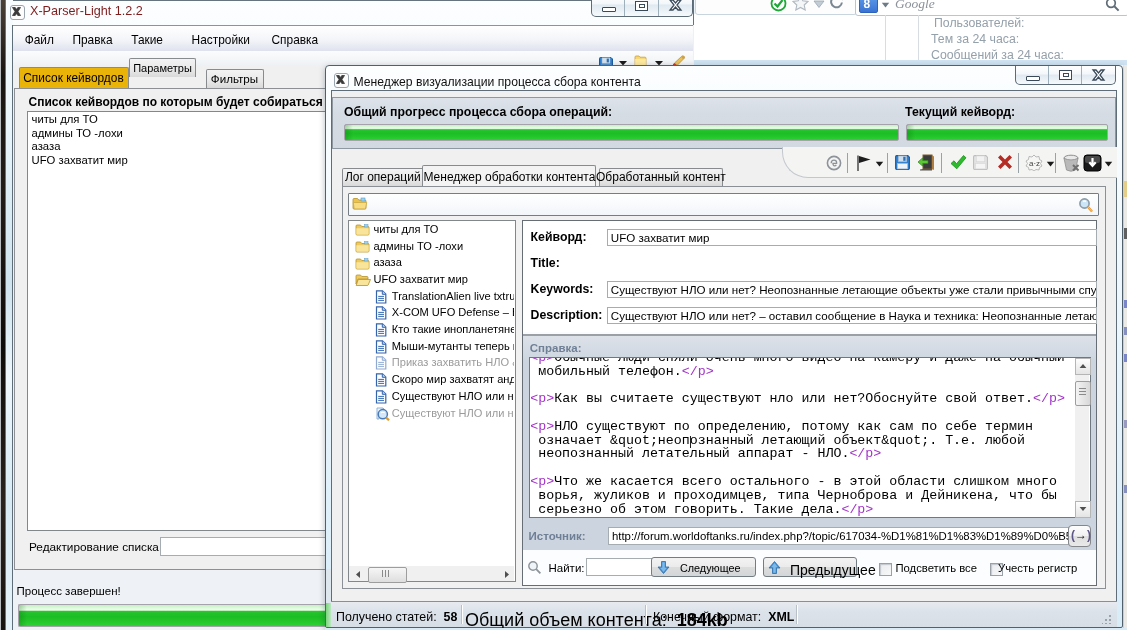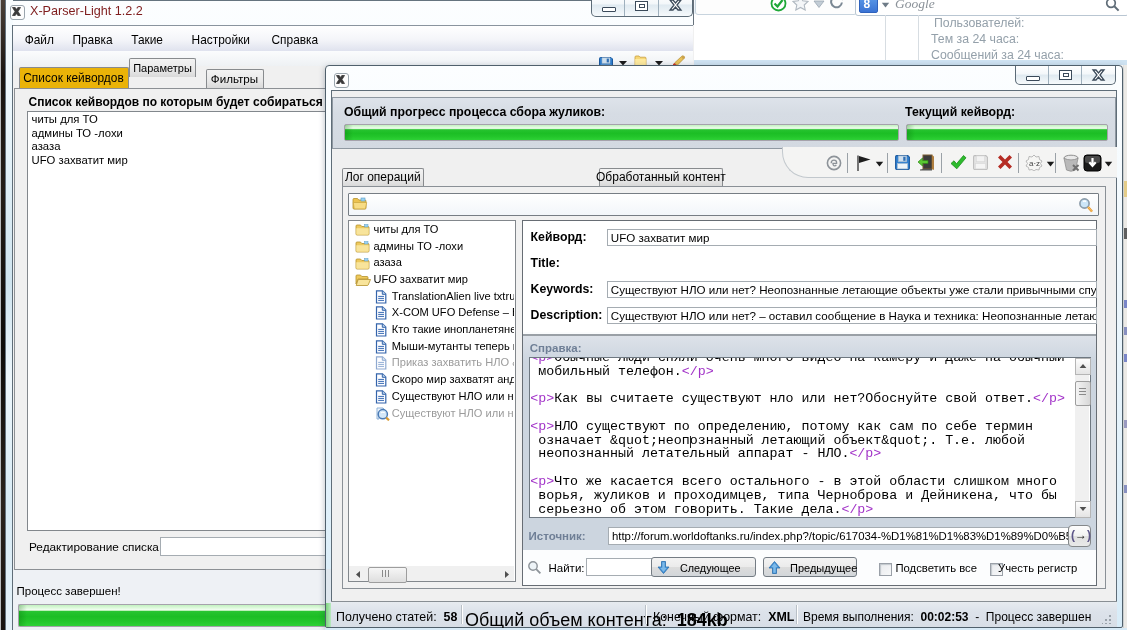--- a/index.html
+++ b/index.html
@@ -173,20 +173,21 @@
 </div>
 
 <div class="abs" id="win-mgr" style="left:325px;top:65px;width:798px;height:563px;">
   
   <div class="abs glass" style="left:0;top:0;width:796px;height:561px;border:1px solid #50606c;border-radius:4px 4px 2px 2px;box-shadow:0 2px 6px rgba(40,60,80,.35);"></div>
   
   <div class="abs" style="left:8.5px;top:7.5px;width:13px;height:13px;background:#fdfdfd;border:1px solid #9aa5ad;border-radius:3px;"></div>
   <svg class="abs" style="left:9.5px;top:8.5px" width="11" height="11" viewBox="0 0 11 11">
       <path d="M1.5 1.5 L4.2 1.5 L5.5 3.6 L6.8 1.5 L9.5 1.5 L7 5.5 L9.5 9.5 L6.8 9.5 L5.5 7.4 L4.2 9.5 L1.5 9.5 L4 5.5 Z" fill="#3a3a3a" stroke="#3a3a3a" stroke-width="0.8"></path>
     </svg>
+  <div class="txt" style="left:28.5px;top:9.5px;font-size:12.2px;color:#111;">Менеджер визуализации процесса сбора контента</div>
   
   <div class="abs capbtns" style="left:690px;top:1px;width:99px;height:18px;">
     <div class="capbtn">
         <div class="abs" style="left:10px;top:10px;width:12px;height:3px;border:1px solid #3b4a5a;background:#fff;border-radius:1px;"></div>
       </div>
     <div class="capbtn">
         <div class="abs" style="left:10px;top:4px;width:11px;height:8px;border:1.5px solid #3b4a5a;background:#fff;">
           <div class="abs" style="left:2.5px;top:2px;width:4px;height:2px;border:1.5px solid #3b4a5a;"></div>
         </div>
       </div>
@@ -196,21 +197,21 @@
         </svg>
       </div>
   </div>
   <div class="abs" style="left:1px;top:504px;width:4.5px;height:34px;background:#dfe7ee;"></div>
   <div class="abs" style="left:1px;top:538px;width:4.5px;height:24px;background:linear-gradient(90deg,#7ed47e,#b9e8c0);"></div>
   
   <div class="abs" style="left:5.5px;top:25px;width:784px;height:534px;background:#f0f0f0;border:1px solid #5f6d78;"></div>
 
   
   <div class="abs" style="left:7px;top:31.5px;width:782px;height:50px;border:1px solid #8f98a1;background:linear-gradient(180deg,#dee3ea 0%,#d6dce4 30%,#d3d9e1 100%);"></div>
-  <div class="txt b" style="left:19px;top:40px;font-size:12.3px;">Общий прогресс процесса сбора жуликов:</div>
+  <div class="txt b" style="left:19px;top:40px;font-size:12.3px;">Общий прогресс процесса сбора операций:</div>
   <div class="txt b" style="left:580px;top:40px;font-size:12.3px;">Текущий кейворд:</div>
   <div class="gbar" style="left:19px;top:58.5px;width:553px;height:15px;"></div>
   <div class="gbar" style="left:581px;top:58.5px;width:200px;height:15px;"></div>
 
   
   <div class="abs" style="left:457px;top:82px;width:334px;height:30px;background:#f4f4f3;border-left:1px solid #c2c8cd;border-bottom:1px solid #c2c8cd;border-radius:0 0 0 26px;"></div>
   <g id="mgr-toolbar"></g>
   
   <svg class="abs" style="left:501px;top:90px" width="16" height="16" viewBox="0 0 16 16">
       <circle cx="8" cy="8" r="6.6" fill="none" stroke="#8d9399" stroke-width="1.6"></circle>
@@ -277,20 +278,21 @@
       <rect x="2" y="2" width="15" height="7" rx="2" fill="#4a4a4a"></rect>
       <path d="M9.5 4 L9.5 11 M6.3 8.2 L9.5 11.8 L12.7 8.2" stroke="#fff" stroke-width="2.2" fill="none"></path>
     </svg>
   <svg class="abs" style="left:779px;top:96px;" width="9" height="6" viewBox="0 0 9 6">
       <path d="M.8.8 L8.2.8 L4.5 5.4 Z" fill="#1a1a1a"></path>
     </svg>
 
   
   <div class="tab" style="left:17px;top:103.3px;width:79.5px;height:16.4px;">Лог операций</div>
   <div class="tab" style="left:273.5px;top:103.3px;width:122.7px;height:16.4px;">Обработанный контент</div>
+  <div class="tab act" style="left:97.4px;top:100.4px;width:172.1px;height:20.3px;background:#f3f3f3;">Менеджер обработки контента</div>
   
   <div class="abs" style="left:16.7px;top:120.7px;width:762.3px;height:401.8px;border:1px solid #8a9096;background:#f1f1f1;"></div>
 
   
   <div class="abs" style="left:23px;top:127.5px;width:748.5px;height:21px;background:linear-gradient(180deg,#ffffff,#f2f6fa);border:1px solid #767d84;border-radius:1px;"></div>
   <svg class="abs" style="left:26.5px;top:132px;" width="16" height="13" viewBox="0 0 16 13">
       <path d="M1 2.5 Q1 1.5 2 1.5 L5.5 1.5 L6.8 3 L13 3 Q14 3 14 4 L14 11 Q14 12 13 12 L2 12 Q1 12 1 11 Z" fill="#ecc24f" stroke="#b5922c" stroke-width=".8"></path>
       <path d="M1.3 5.5 L14.7 5.5 L13.4 11.9 L2.2 11.9 Z" fill="#f7dc84" stroke="#c8a43c" stroke-width=".7"></path>
       <rect x="9" y="1" width="4" height="3" fill="#9ad2f2" stroke="#5d9ec7" stroke-width=".6"></rect>
     </svg>
@@ -475,35 +477,34 @@
   <svg class="abs" style="left:330.5px;top:494.5px;" width="15" height="15" viewBox="0 0 15 15">
       <path d="M5.5 1.5 L9.5 1.5 L9.5 7 L13 7 L7.5 13.5 L2 7 L5.5 7 Z" fill="#3f8fd6" stroke="#2a6eae" stroke-width=".8"></path>
       <path d="M6.3 2.3 L8.7 2.3 L8.7 7.8 L10.9 7.8 L7.5 11.9 L4.1 7.8 L6.3 7.8 Z" fill="#7db9e8"></path>
     </svg>
   <div class="txt" style="left:355px;top:497px;font-size:10.8px;">Следующее</div>
   <div class="abs" style="left:437.8px;top:492px;width:92.1px;height:18.2px;border:1px solid #747c84;border-radius:3px;background:linear-gradient(180deg,#f3f3f3,#ebebeb 50%,#dcdcdc 52%,#d2d6da);"></div>
   <svg class="abs" style="left:442px;top:494.5px;" width="15" height="15" viewBox="0 0 15 15">
       <path d="M5.5 13.5 L9.5 13.5 L9.5 8 L13 8 L7.5 1.5 L2 8 L5.5 8 Z" fill="#3f8fd6" stroke="#2a6eae" stroke-width=".8"></path>
       <path d="M6.3 12.7 L8.7 12.7 L8.7 7.2 L10.9 7.2 L7.5 3.1 L4.1 7.2 L6.3 7.2 Z" fill="#7db9e8"></path>
     </svg>
-  <div class="txt" style="left:465px;top:497px;font-size:11px;">Предыдущее</div>
+  <div class="txt" style="left:465px;top:497px;font-size:14px;">Предыдущее</div>
   <div class="abs" style="left:554.4px;top:497.7px;width:11px;height:11px;background:linear-gradient(135deg,#e9ebee,#f7f8f9);border:1px solid #9aa0a8;box-shadow:inset 1px 1px 1px rgba(140,150,160,.45);"></div>
   <div class="txt" style="left:570.4px;top:497px;font-size:11.3px;">Подсветить все</div>
   <div class="abs" style="left:664.6px;top:497.7px;width:11px;height:11px;background:linear-gradient(135deg,#e9ebee,#f7f8f9);border:1px solid #9aa0a8;box-shadow:inset 1px 1px 1px rgba(140,150,160,.45);"></div>
   <div class="txt" style="left:673px;top:497px;font-size:11.3px;">Учесть регистр</div>
 
   
   <div class="abs" style="left:5.5px;top:536.3px;width:786px;height:25px;background:linear-gradient(180deg,#e7ebf0,#dce2ea 40%,#d8dee6 100%);border-top:1px solid #898f94;"></div>
   <div class="txt" style="left:11px;top:544.5px;font-size:12.4px;">Получено статей: &nbsp;<b>58</b></div>
   <div class="vline" style="left:136px;top:540px;height:19px;background:#b9c0c7;box-shadow:1px 0 0 #fff;"></div>
   <div class="txt" style="left:140px;top:544.5px;font-size:18px;">Общий объем контента: &nbsp;<b>184kb</b></div>
   <div class="vline" style="left:320px;top:540px;height:19px;background:#b9c0c7;box-shadow:1px 0 0 #fff;"></div>
   <div class="txt" style="left:328px;top:544.5px;font-size:12.4px;">Конечный формат: &nbsp;<b>XML</b></div>
   <div class="vline" style="left:471px;top:540px;height:19px;background:#b9c0c7;box-shadow:1px 0 0 #fff;"></div>
-  <div class="txt" style="left:478px;top:545px;font-size:12px;">Время выполнения: &nbsp;<b>00:02:53</b> &nbsp;- &nbsp;Процесс завершен</div>
   <div class="abs" style="left:777px;top:549px;width:10px;height:10px;background:
     radial-gradient(circle 1.5px at 8px 2px,#9aa2aa 99%,transparent),
     radial-gradient(circle 1.5px at 8px 6px,#9aa2aa 99%,transparent),
     radial-gradient(circle 1.5px at 4px 6px,#9aa2aa 99%,transparent),
     radial-gradient(circle 1.5px at 8px 10px,#9aa2aa 99%,transparent),
     radial-gradient(circle 1.5px at 4px 10px,#9aa2aa 99%,transparent),
     radial-gradient(circle 1.5px at 0px 10px,#9aa2aa 99%,transparent);"></div>
 </div>
 
 <div class="abs" style="left:325px;top:627.8px;width:802px;height:2.2px;background:#d9ebf7;z-index:6;"></div>

